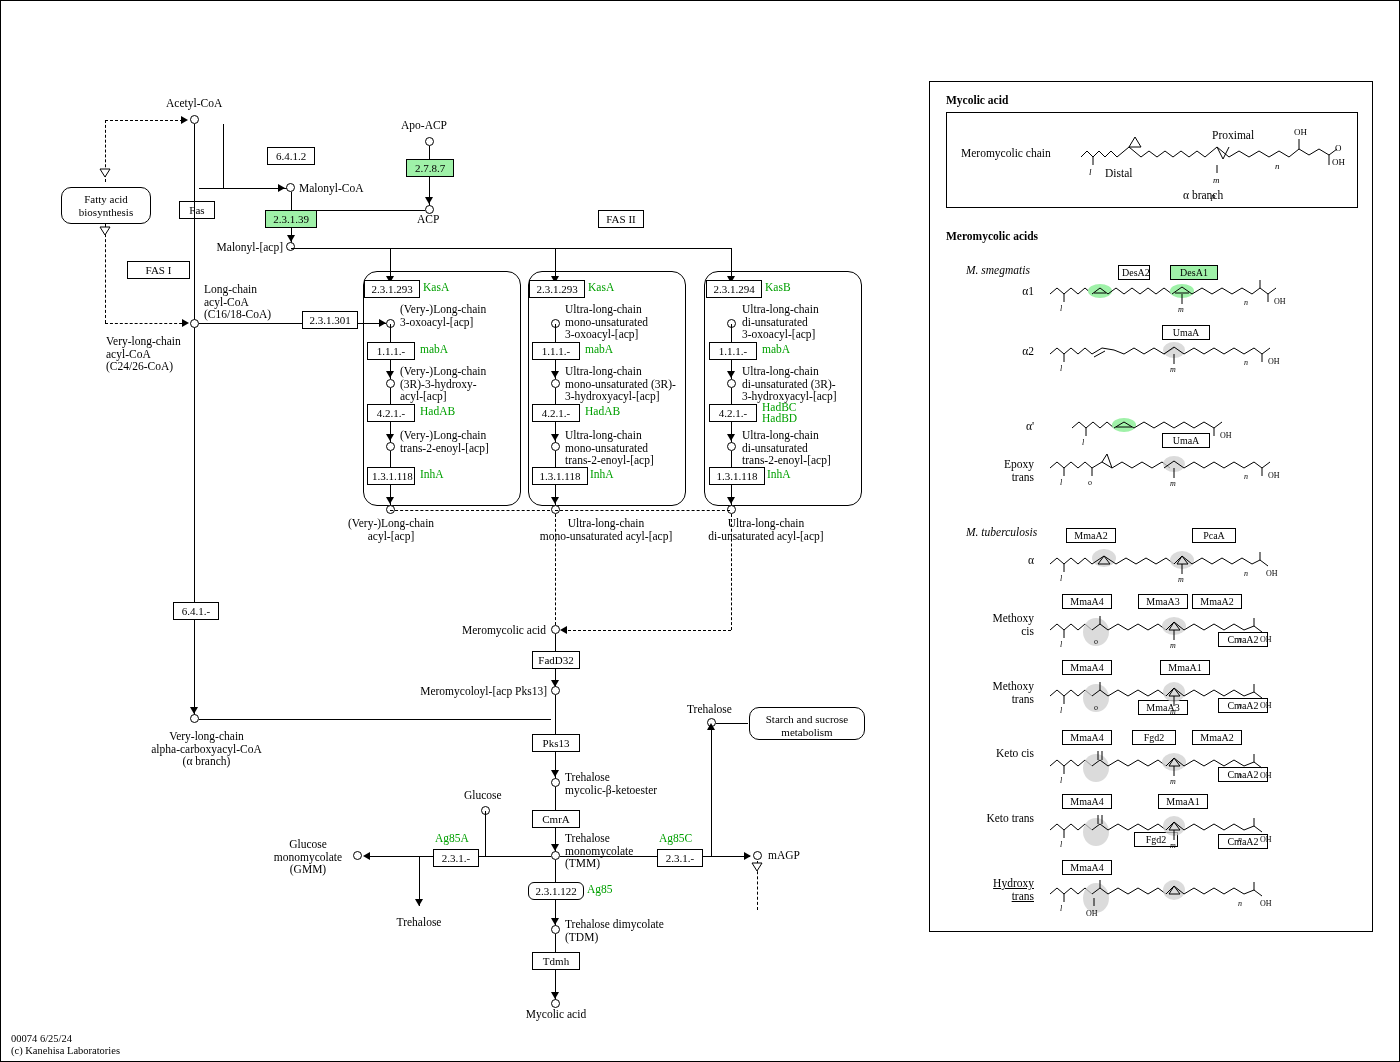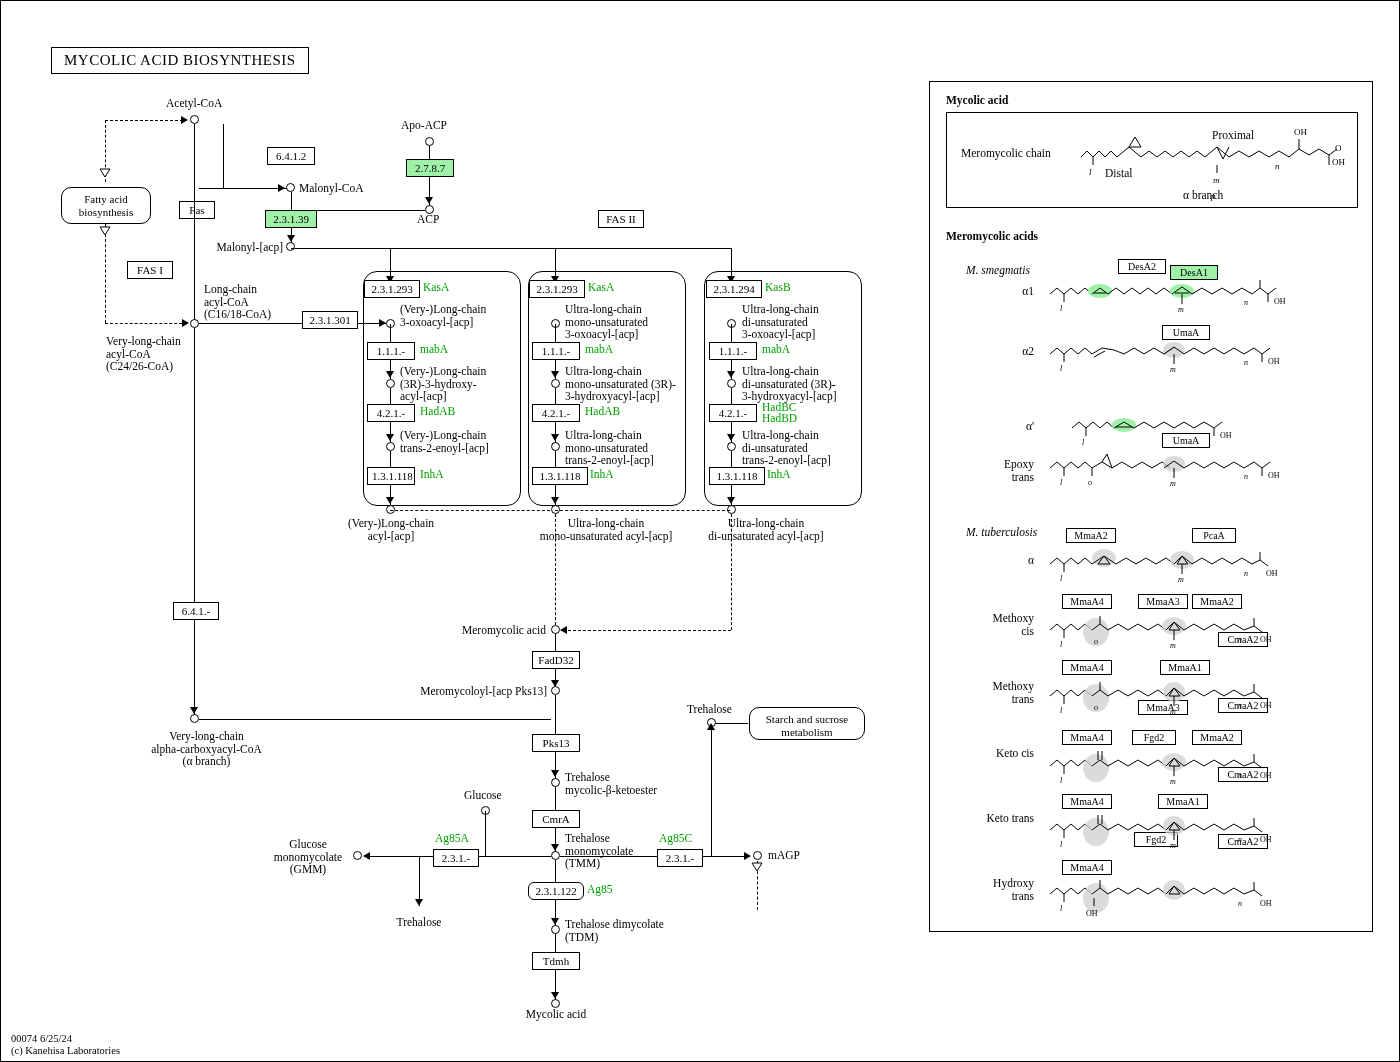--- a/index.html
+++ b/index.html
@@ -133,21 +133,20 @@
     line-height: 12px;
     color: #000;
   }
   svg { display:block; overflow: visible; }
 </style>
 </head>
 <body>
 
 <div id="page">
 
-  <div class="abs title-box">MYCOLIC ACID BIOSYNTHESIS</div>
 
   <div class="abs lbl" style="left:165px; top:96px;">Acetyl-CoA</div>
   <div class="abs cpd" style="left:189px; top:114px;"></div>
 
   <div class="abs vline dash" style="left:104px; top:119px; height:62px;"></div>
   <div class="abs hline dash" style="left:104px; top:119px; width:78px;"></div>
   <div class="abs arr-r" style="left:180px; top:115px;"></div>
 
   <div class="abs" style="left:99px; top:168px;">
     <svg width="11" height="9">
@@ -162,21 +161,21 @@
 
   <div class="abs vline dash" style="left:104px; top:223px; height:99px;"></div>
   <div class="abs hline dash" style="left:104px; top:322px; width:82px;"></div>
   <div class="abs arr-r" style="left:181px; top:318px;"></div>
   <div class="abs" style="left:99px; top:226px;">
     <svg width="11" height="9">
         <polygon points="0,0 10,0 5,8" fill="#fff" stroke="#000" stroke-width="1"></polygon>
       </svg>
   </div>
 
-  <div class="abs ecbox" style="left:126px; top:260px; width:46px;">FAS I</div>
+  <div class="abs ecbox" style="left:126px; top:260px; width:63px;">FAS I</div>
 
   <div class="abs ecbox" style="left:178px; top:200px; width:36px;">Fas</div>
 
   <div class="abs vline" style="left:193px; top:123px; height:595px;"></div>
   <div class="abs arr-d" style="left:189px; top:706px;"></div>
 
   <div class="abs cpd" style="left:189px; top:318px;"></div>
   <div class="abs cpd" style="left:189px; top:713px;"></div>
 
   <div class="abs lbl" style="left:203px; top:282px; white-space:pre-line;">Long-chain
@@ -451,21 +450,21 @@
       <div class="abs lbl" style="left:265px; top:16px;">Proximal</div>
       <div class="abs lbl" style="left:228px; top:76px;margin-left:8px;">α branch</div>
     </div>
 
     <div class="abs panel-head" style="left:16px; top:148px;">Meromycolic acids</div>
 
     <div class="abs lbl italic" style="left:36px; top:182px;">M. smegmatis</div>
     <div class="abs lbl italic" style="left:36px; top:444px;">M. tuberculosis</div>
 
     <div class="abs rowlabel" style="left:20px; top:203px; width:84px;">α1</div>
-    <div class="abs struct-box" style="left:188px; top:177px; width:48px;">DesA2</div>
+    <div class="abs struct-box" style="left:188px; top:183px; width:32px;">DesA2</div>
     <div class="abs struct-box green" style="left:240px; top:183px; width:48px;">DesA1</div>
     <svg class="abs" style="left:118px; top:196px;" width="300" height="36">
       <g stroke="#000" fill="none" stroke-width="1">
         <polyline points="2,16 9,10 16,16 23,10 30,16 37,10 44,16"></polyline>
         <line x1="16" y1="16" x2="16" y2="24"></line>
         <ellipse cx="52" cy="13" rx="12" ry="7" fill="#9ff1a8" stroke="none"></ellipse>
         <polyline points="44,16 52,10 60,16"></polyline>
         <line x1="46" y1="15" x2="58" y2="15"></line>
         <polyline points="60,16 68,10 76,16 84,10 92,16 100,10 108,16 116,10 124,16"></polyline>
         <ellipse cx="134" cy="13" rx="12" ry="7" fill="#9ff1a8" stroke="none"></ellipse>
@@ -680,21 +679,21 @@
         <polyline points="136,20 146,14 156,20 166,14 176,20 186,14 196,20 206,16"></polyline>
         <line x1="206" y1="16" x2="214" y2="22"></line>
         <line x1="206" y1="16" x2="206" y2="8"></line>
       </g>
       <text x="12" y="37" font-size="8" font-family="Liberation Serif, serif" font-style="italic">l</text>
       <text x="122" y="38" font-size="8" font-family="Liberation Serif, serif" font-style="italic">m</text>
       <text x="190" y="32" font-size="8" font-family="Liberation Serif, serif" font-style="italic">n</text>
       <text x="212" y="32" font-size="8" font-family="Liberation Serif, serif">OH</text>
     </svg>
 
-    <div class="abs rowlabel" style="left:20px; top:795px; width:84px; white-space:pre-line;">Hydroxy
+    <div class="abs rowlabel" style="left:20px; top:795px; width:84px; white-space:pre-line;text-decoration:underline;">Hydroxy
 trans</div>
     <div class="abs struct-box" style="left:132px; top:778px; width:50px;">MmaA4</div>
     <svg class="abs" style="left:118px; top:792px;" width="300" height="44">
       <g stroke="#000" fill="none" stroke-width="1">
         <polyline points="2,20 9,14 16,20 23,14 30,20 37,14 44,20"></polyline>
         <line x1="16" y1="20" x2="16" y2="28"></line>
         <ellipse cx="48" cy="24" rx="13" ry="15" fill="#cfcfcf" stroke="none" opacity="0.75"></ellipse>
         <polyline points="44,20 52,14 60,20"></polyline>
         <line x1="52" y1="14" x2="52" y2="6"></line>
         <line x1="46" y1="24" x2="46" y2="32"></line>

